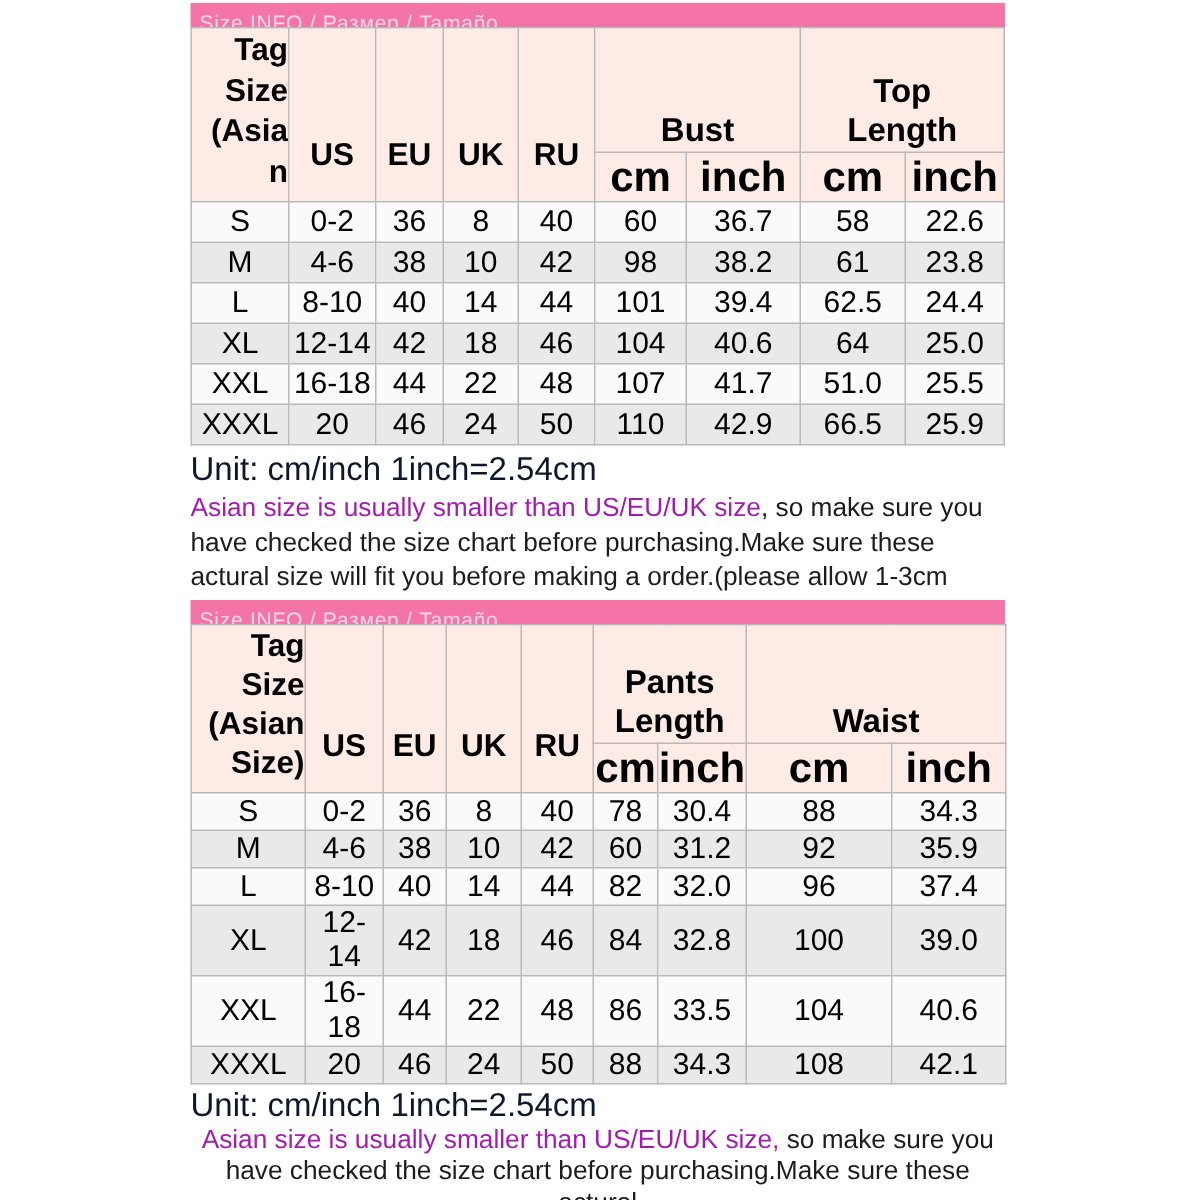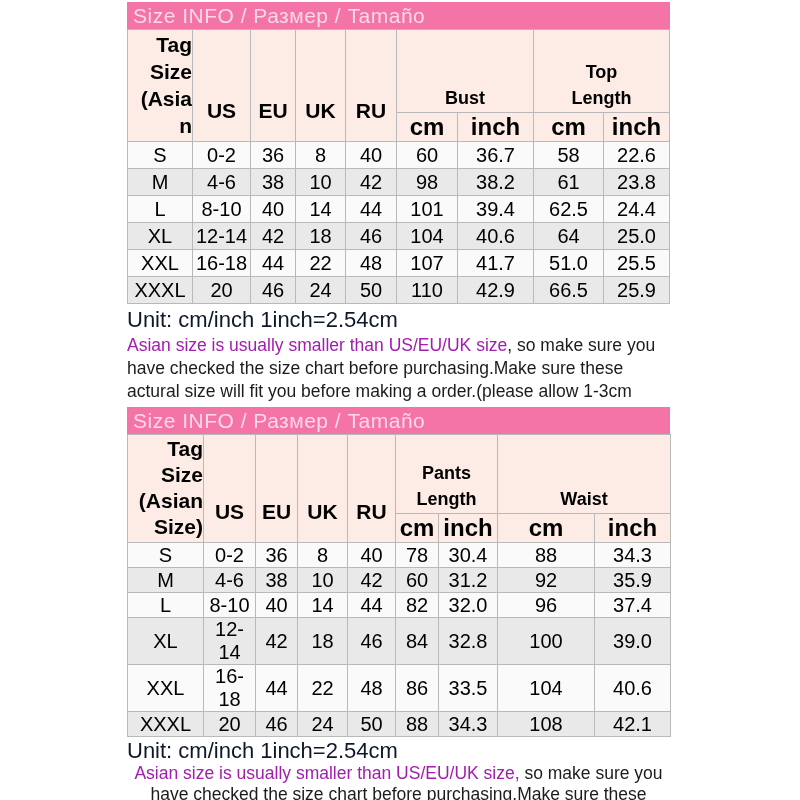--- a/index.html
+++ b/index.html
@@ -5,38 +5,38 @@
   html,body{margin:0;padding:0;}
   body{
     width:800px;height:800px;background:#ffffff;overflow:hidden;
     font-family:"Liberation Sans","DejaVu Sans",sans-serif;
     -webkit-font-smoothing:antialiased;
   }
   .sheet{position:absolute;left:127px;top:2px;width:543px;}
 
   
   .bar{
-    height:27px;line-height:27px;background:#f474a8;color:#ffd9e7;
-    font-size:21px;padding-left:6px;letter-spacing:.5px;box-sizing:border-box;
+    height:16px;line-height:27px;background:#f474a8;color:#ffd9e7;
+    font-size:14px;padding-left:6px;letter-spacing:.5px;box-sizing:border-box;
     white-space:nowrap;overflow:hidden;
   }
   .bar2{margin-top:3px;}
 
   
   table{border-collapse:collapse;table-layout:fixed;width:543px;}
   th,td{border:1px solid #b9b9b9;text-align:center;vertical-align:middle;
         padding:0;overflow:hidden;color:#000;}
   thead th{background:#fdebe5;font-weight:bold;}
   .tag{vertical-align:top;white-space:pre-line;font-size:21px;text-align:right;}
   .t1 .tag{line-height:27px;padding-top:1px;}
   .t2 .tag{line-height:26px;padding-top:1px;}
   .col-lbl{vertical-align:bottom;font-size:21px;padding-bottom:18px;}
-  .group{vertical-align:bottom;font-size:18px;line-height:26px;
+  .group{vertical-align:bottom;font-size:22px;line-height:26px;
          white-space:pre-line;padding-bottom:1px;}
-  .hdr-sub th{font-size:24px;}
+  .hdr-sub th{font-size:28px;}
   .t1 .hdr-top{height:83px;} .t1 .hdr-sub{height:28px;}
   .t2 .hdr-top{height:79px;} .t2 .hdr-sub{height:28px;}
   tbody tr{height:27px;}
   .t2 tbody tr{height:25px;}
   tbody td{font-size:20px;background:#fafafa;}
   tbody tr:nth-child(even) td{background:#e9e9e9;}
 
   
   .unit{font-size:22px;color:#0f172a;height:27px;line-height:27px;margin-top:2px;
         white-space:nowrap;}

